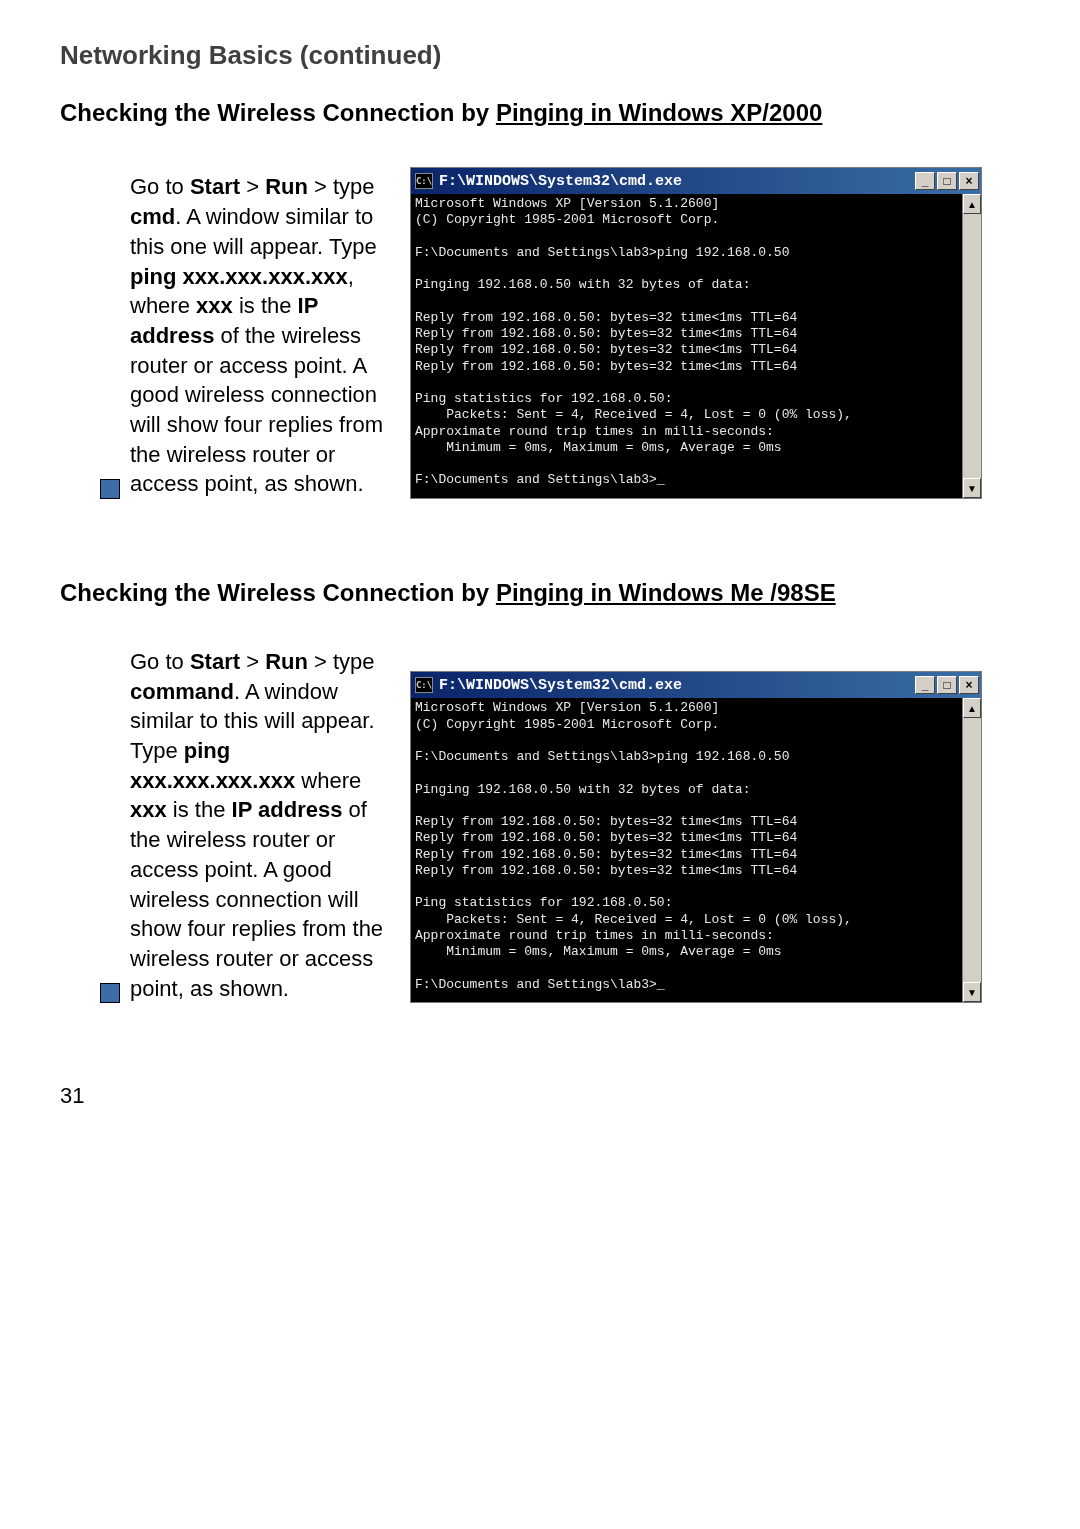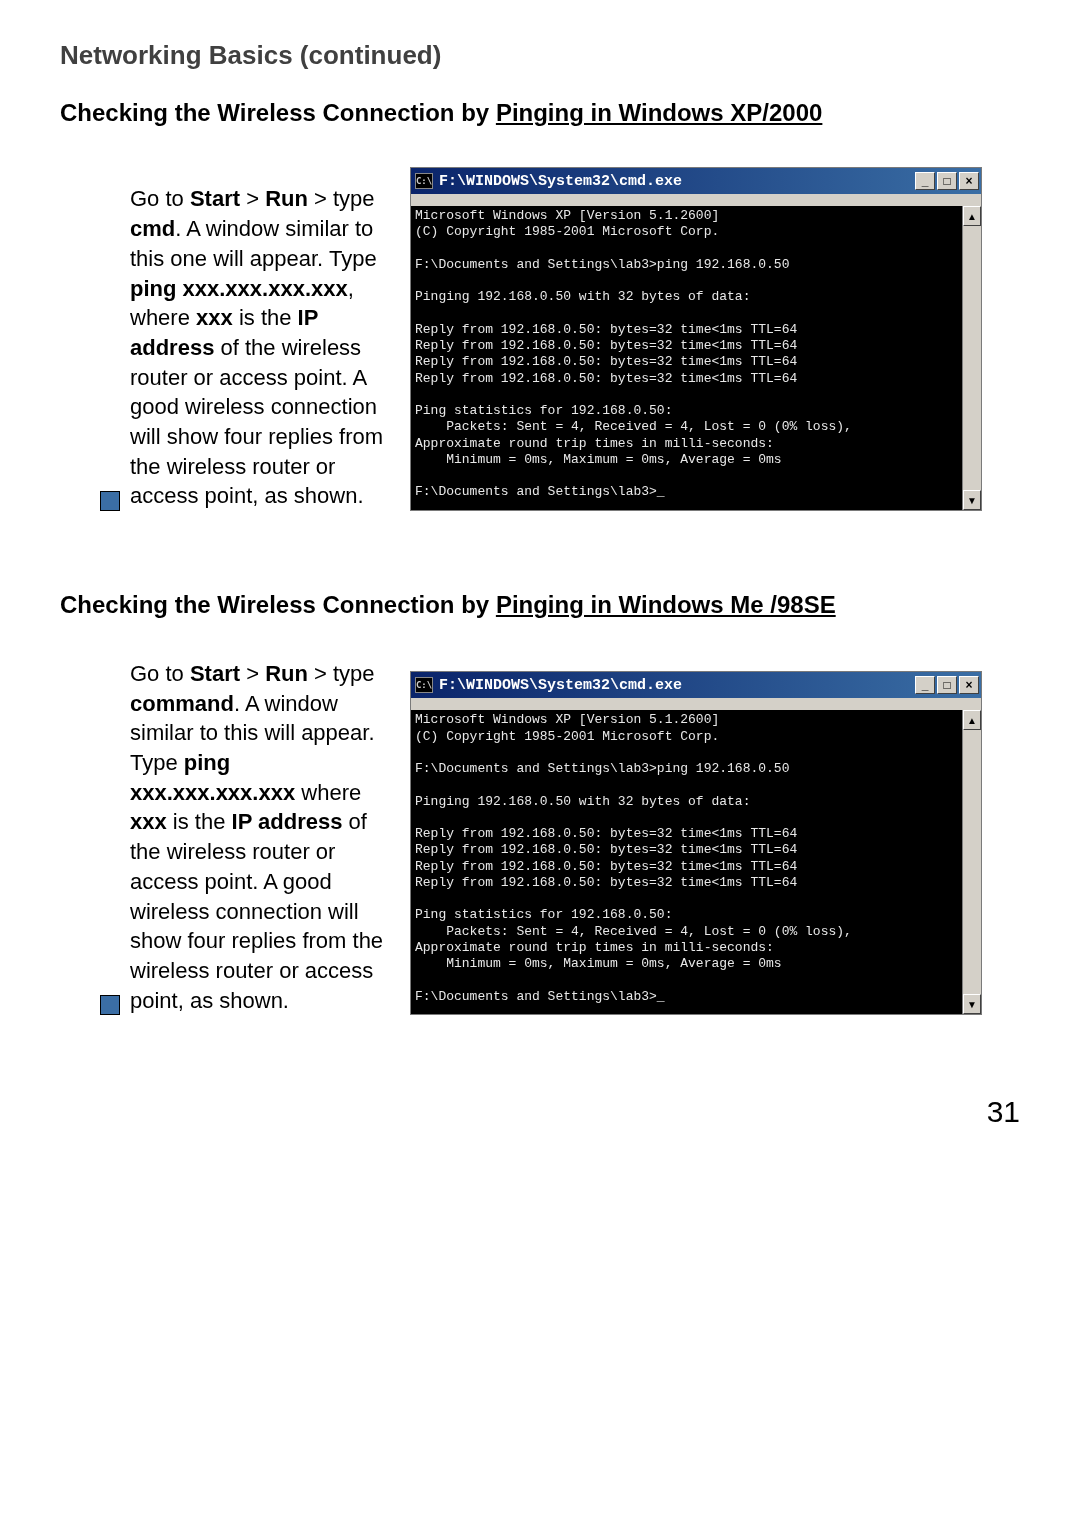--- a/index.html
+++ b/index.html
@@ -95,21 +95,20 @@
     font-family: Arial;
     font-size: 12px;
     font-weight: bold;
     display: flex;
     align-items: center;
     justify-content: center;
     line-height: 1;
   }
   .term-wrap {
     display: flex;
-    margin-top: 12px;
   }
   .term-body {
     background: #000;
     color: #e8e8e8;
     font-family: "Courier New", monospace;
     font-size: 13px;
     line-height: 1.25;
     padding: 2px 4px 2px 4px;
     white-space: pre;
     flex: 1;
@@ -130,22 +129,22 @@
     border: 1px solid #fff;
     border-right-color: #404040;
     border-bottom-color: #404040;
     display: flex;
     align-items: center;
     justify-content: center;
     font-size: 10px;
     color: #000;
   }
   .page-num {
-    text-align: right;
-    font-size: 30px;
+    text-align: left;
+    font-size: 22px;
     margin-top: 60px;
   }
 </style>
 </head>
 <body>
 
 <div class="page">
 
   <div class="section-title">Networking Basics (continued)</div>
 

